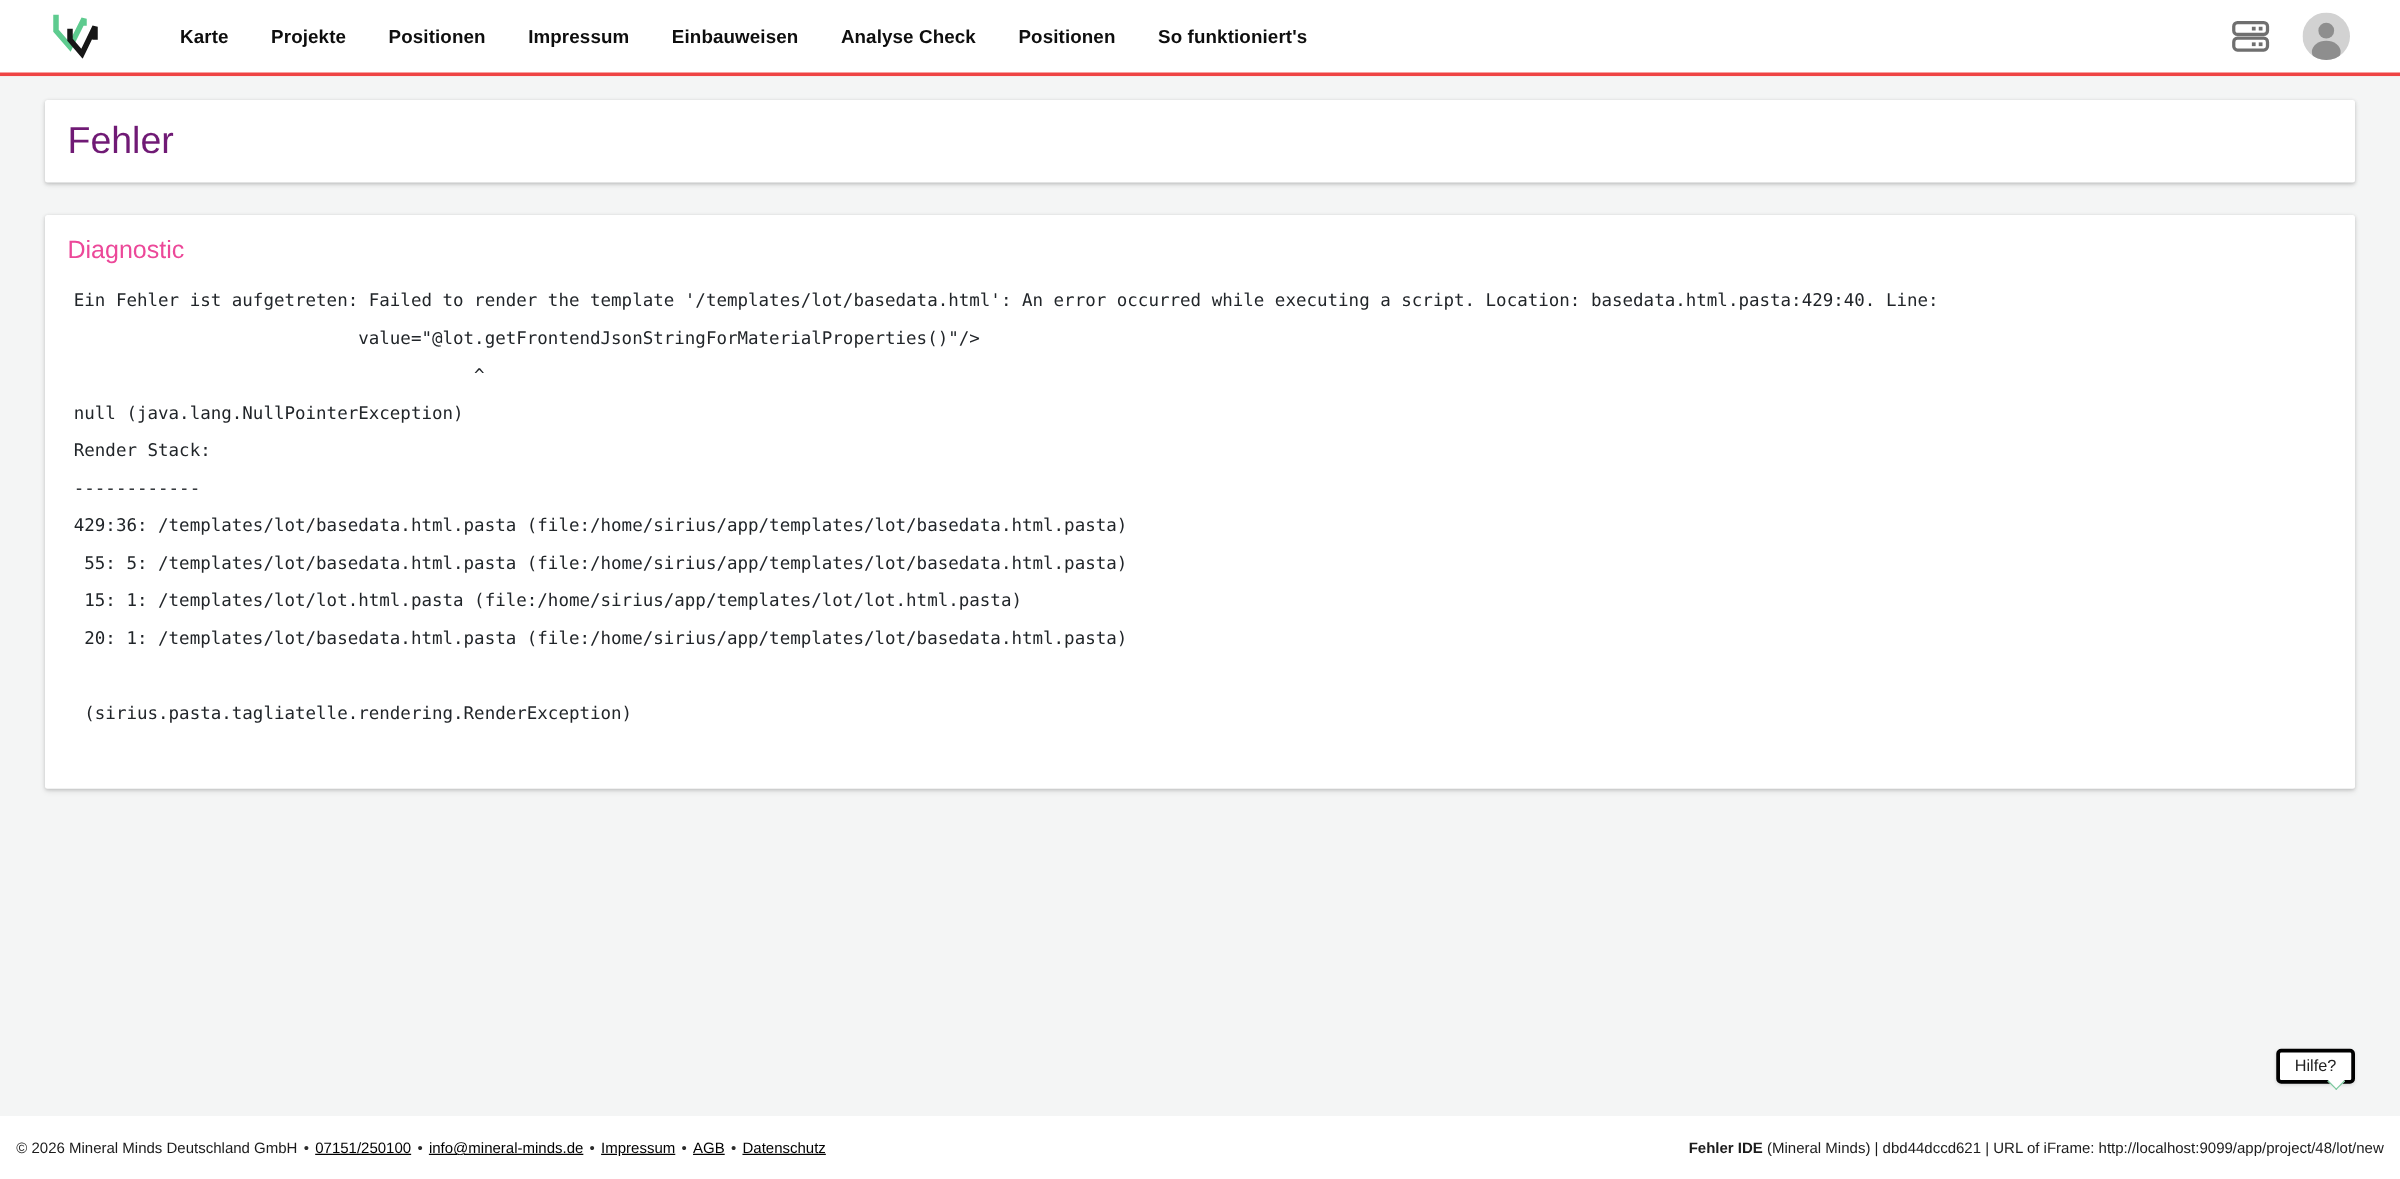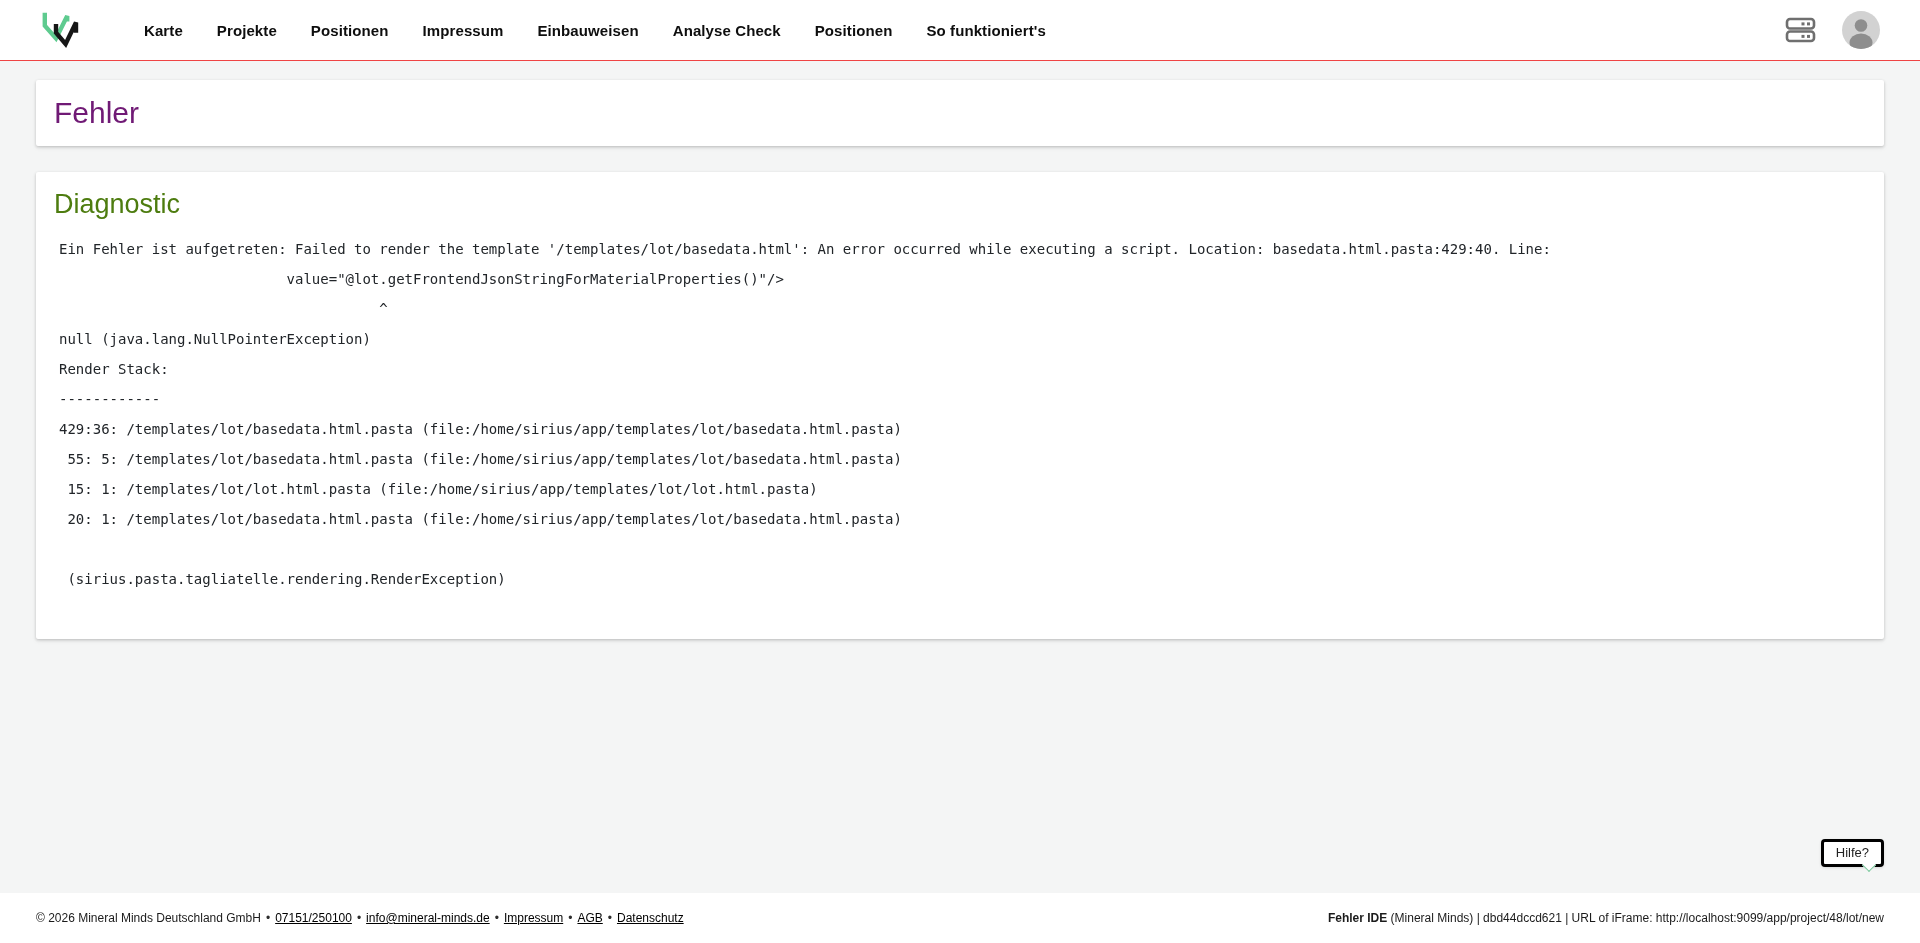--- a/index.html
+++ b/index.html
@@ -9,21 +9,21 @@
     background: #ffffff;
     color: #1b1b1b;
     min-width: 1920px;
   }
   .app { min-height: 943px; display: flex; flex-direction: column; position: relative; }
 
   
   .navbar {
     height: 61px;
     background: #ffffff;
-    border-bottom: 1px solid #ef4444;
+    border-bottom: 3px solid #ef4444;
     display: flex;
     align-items: center;
     padding: 0 40px;
     flex: 0 0 auto;
   }
   .brand { display: flex; align-items: center; cursor: pointer; }
   .nav-links { display: flex; gap: 34px; margin-left: 64px; }
   .nav-links a {
     text-decoration: none;
     color: #0e0e0e;
@@ -57,23 +57,23 @@
   .header-card h1 {
     margin: 0;
     font-size: 30px;
     font-weight: 400;
     color: #701a75;
     text-align: right;
   }
   .diag-card { padding: 17px 18px 40px 18px; }
   .diag-card h2 {
     margin: 0 0 14px 0;
-    font-size: 27px;
+    font-size: 20px;
     font-weight: 400;
-    color: #4d7c0f;
+    color: #ec4899;
   }
   .diag-card pre {
     margin: 5px;
     font-family: "DejaVu Sans Mono", monospace;
     font-size: 14px;
     line-height: 30px;
     color: #212529;
     white-space: pre;
     overflow-x: auto;
   }
@@ -106,21 +106,21 @@
     transform: rotate(45deg);
   }
 
   
   .footer {
     height: 50px;
     background: #ffffff;
     display: flex;
     align-items: center;
     justify-content: space-between;
-    padding: 0 36px;
+    padding: 0 13px;
     font-size: 12px;
     color: #1b1b1b;
     flex: 0 0 auto;
   }
   .footer-left { display: flex; align-items: center; gap: 5px; white-space: nowrap; }
   .footer-left a { color: #000000; text-decoration: underline; cursor: pointer; }
   .footer-sep { color: #2c2c2c; }
   .footer-right { white-space: nowrap; }
   .footer-right b { font-weight: 700; }
 </style>

